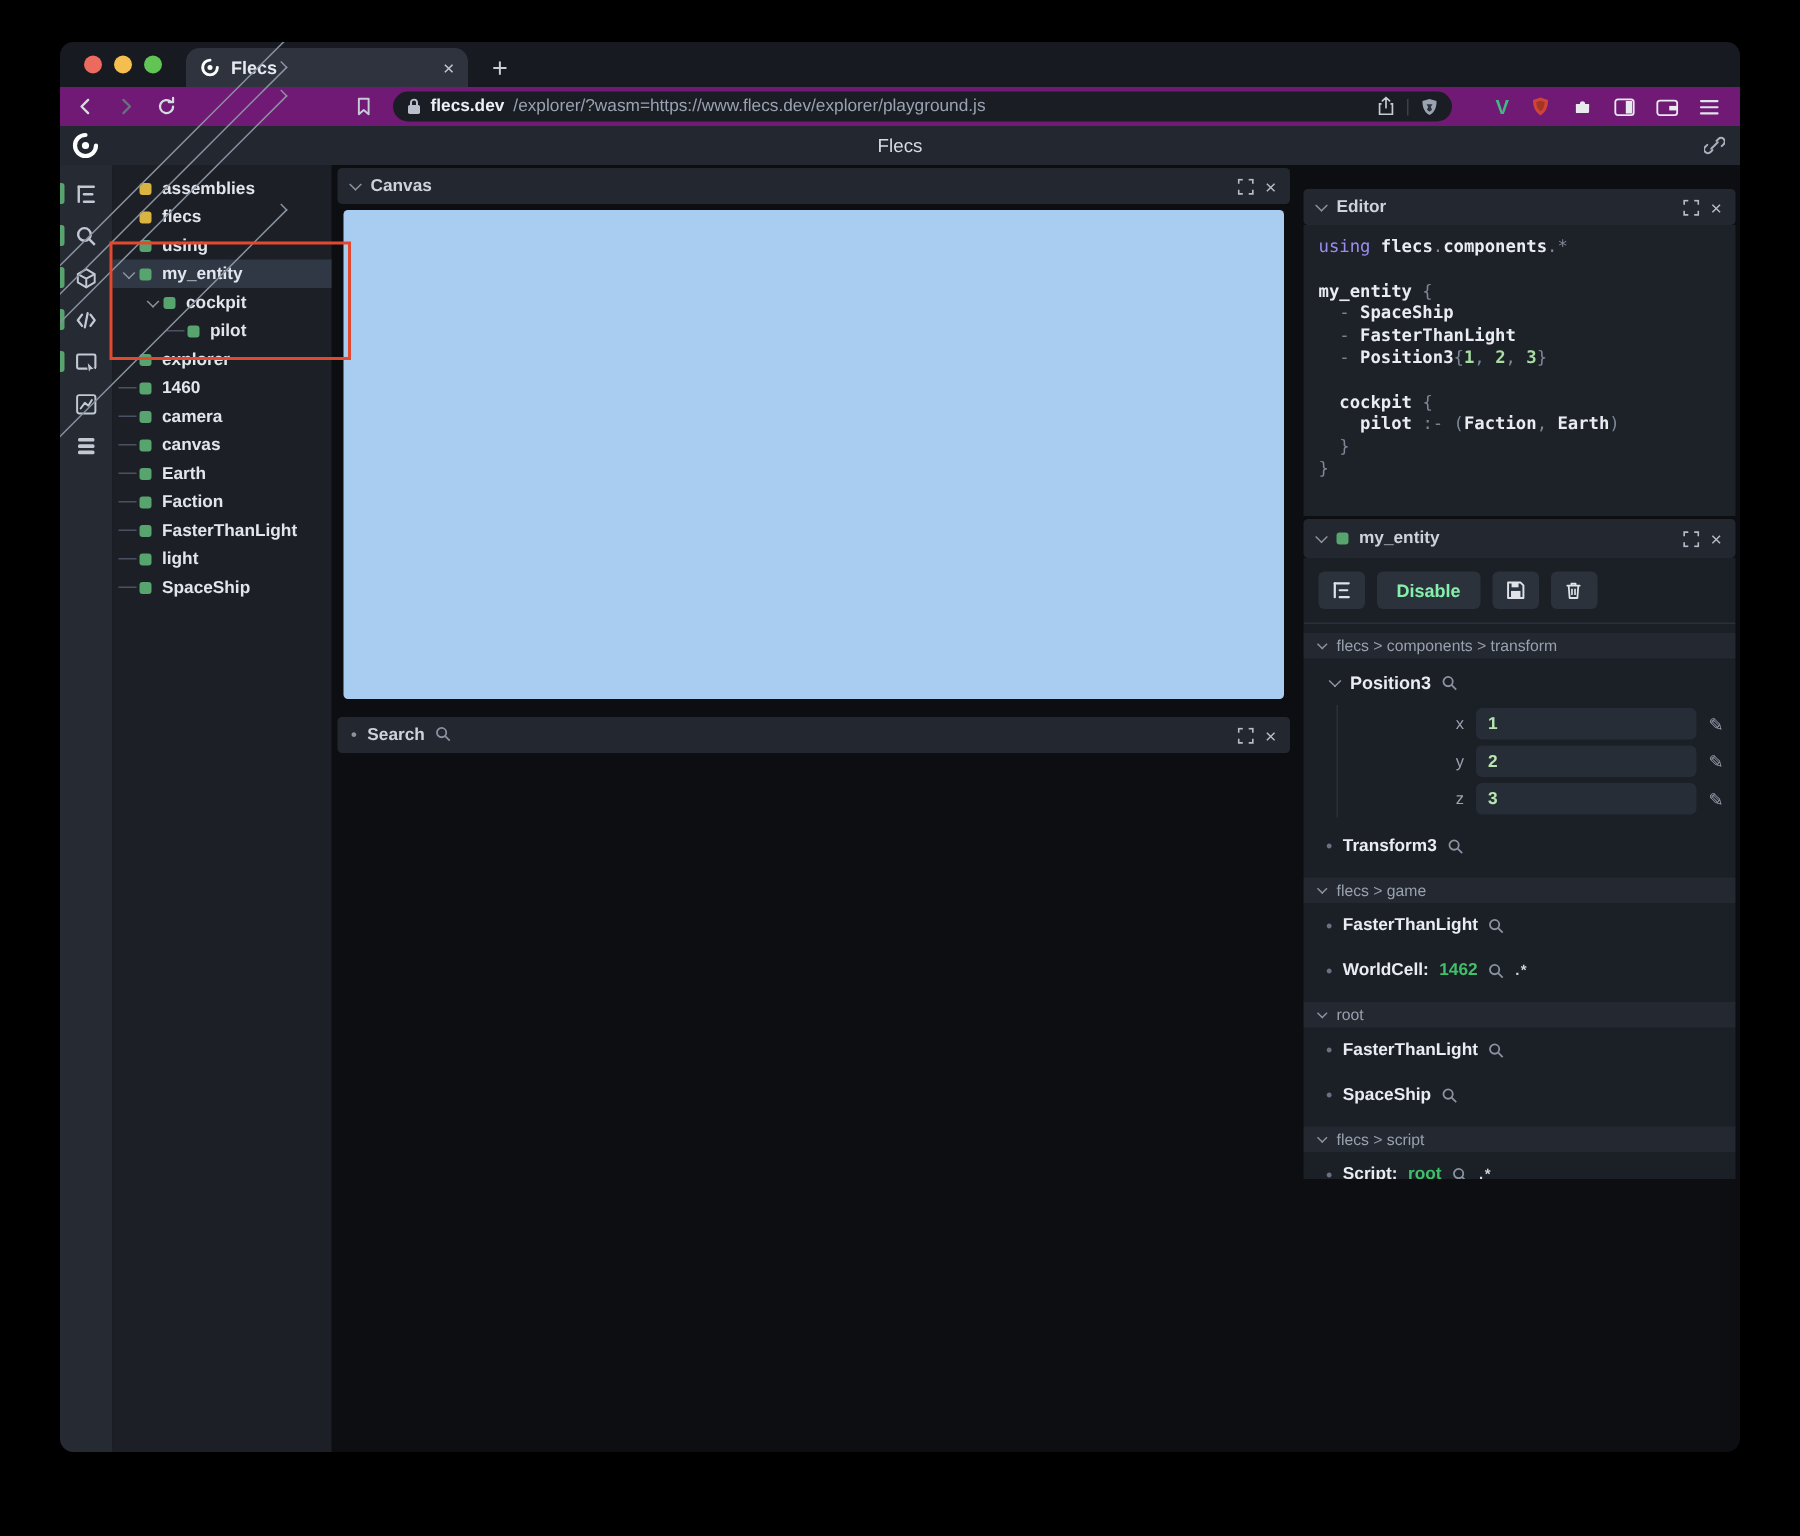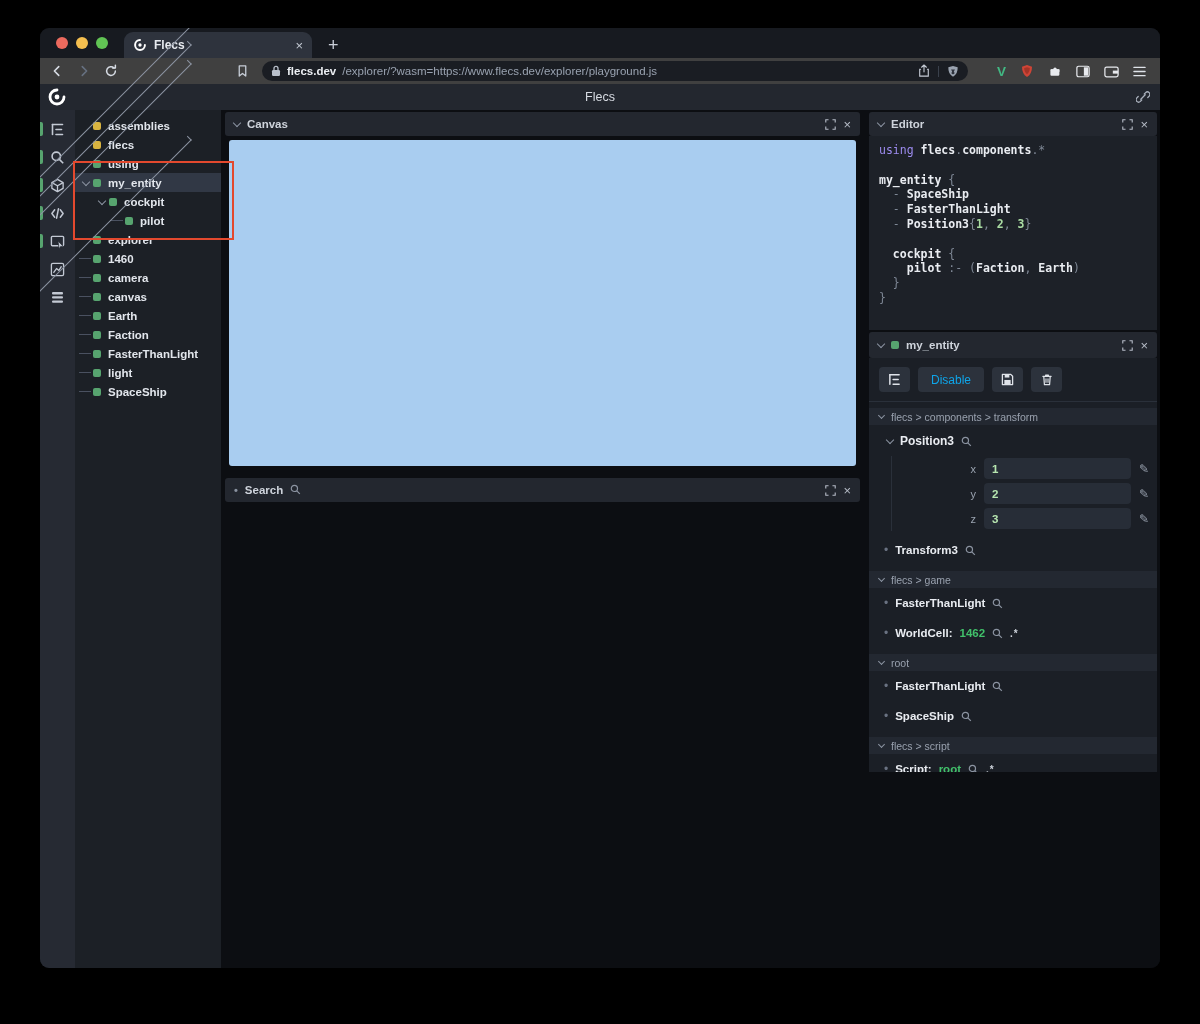--- a/index.html
+++ b/index.html
@@ -13,21 +13,21 @@
   
   .tabbar{height:30px;background:#171a20;display:flex;align-items:flex-end;padding-left:16px;flex:none}
   .lights{display:flex;gap:8px;align-items:center;height:30px;margin-right:16px}
   .light{width:12px;height:12px;border-radius:50%}
   .light.r{background:#ec6a5e}.light.y{background:#f5bf4f}.light.g{background:#61c454}
   .tab{height:26px;width:170px;background:#2e333d;border-radius:9px 9px 0 0;display:flex;
        align-items:center;padding:0 9px;gap:7px;color:#e7eaef;font-size:12px;font-weight:700}
   .tab .close{margin-left:auto;color:#c3c9d3;font-size:13px;font-weight:400;line-height:1}
   .newtab{color:#c9ced8;font-size:18px;font-weight:400;margin:0 0 4px 16px;line-height:1}
 
-  .toolbar{height:26px;background:#404040;display:flex;align-items:center;padding:0 10px;gap:13px;flex:none}
+  .toolbar{height:26px;background:#701a75;display:flex;align-items:center;padding:0 10px;gap:13px;flex:none}
   .navicon{display:flex;align-items:center}
   .tspacer{width:92px}
   .urlbar{flex:1;max-width:694px;height:20px;background:#1a1d23;border-radius:10px;display:flex;
           align-items:center;padding:0 9px;gap:6px;font-size:11.5px;color:#99a2b0;min-width:0}
   .urlhost{color:#eceff3;font-weight:700;white-space:nowrap}
   .urlpath{white-space:nowrap;overflow:hidden;text-overflow:clip}
   .url-right{margin-left:auto;display:flex;align-items:center;gap:8px;flex:none}
   .vdiv{width:1px;height:11px;background:#3a414c}
   .extrow{display:flex;align-items:center;gap:14px;margin-left:16px;margin-right:4px}
   .vue{color:#42b883;font-weight:800;font-size:13.5px}
@@ -69,21 +69,21 @@
   .right{width:288px;flex:none;display:flex;flex-direction:column;margin:0 3px 0 5px}
   .edbody{height:180px;background:#1d2128;padding:7px 10px;flex:none;
           font-family:"DejaVu Sans Mono",monospace;font-size:11.5px;line-height:14.8px;overflow:hidden}
   .line{white-space:pre}
   .kw{color:#9d8cf0}.id{color:#e9ecf1;font-weight:700}.pn{color:#7e8795}.num{color:#a9dba2;font-weight:700}
 
   .insphead{height:26px;margin-top:2px}
   .inspbody{height:414px;background:#1b1f26;flex:none;overflow:hidden;font-size:11.5px}
   .btnrow{display:flex;gap:8px;padding:9px 10px 9px 10px;border-bottom:1px solid #2a303a}
   .btn{height:25px;background:#2c323c;border-radius:4px;display:flex;align-items:center;
-       justify-content:center;color:#0ea5e9;font-size:12px;font-weight:400;padding:0 13px}
+       justify-content:center;color:#86efac;font-size:12px;font-weight:700;padding:0 13px}
   .btn.iconbtn{width:31px;padding:0}
   .sect-head{height:17px;background:#232831;display:flex;align-items:center;gap:7px;
              padding:0 10px;color:#99a1ae;font-size:10.5px;margin-top:6px}
   .exp-row{display:flex;align-items:center;gap:7px;padding:9px 10px 3px 18px;color:#e9ecf1;
            font-weight:700;font-size:12px}
   .fields{margin:5px 8px 4px 22px;border-left:1px solid #2a303a;display:flex;flex-direction:column;gap:4px;padding:2px 0}
   .frow{display:flex;align-items:center;gap:8px;justify-content:flex-end}
   .flabel{color:#9aa3b0;font-size:11px}
   .fbox{width:131px;height:21px;background:#272d37;border-radius:4px;display:flex;align-items:center;
         padding:0 8px;color:#b7e6b0;font-size:11.5px;font-weight:600}
@@ -438,21 +438,21 @@
                 <path d="M13 9.5V13H9.5"></path>
                 <path d="M4.5 13H1V9.5"></path>
               </g>
             </svg>
         </span>
         <span class="ph-x">×</span>
       </div>
     </div>
 
     <div class="right">
-      <div class="phead" style="margin-top:2px">
+      <div class="phead" style="margin-top:16px">
         <span class="chev down"></span>
         <span>Editor</span>
         <span class="ph-sp"></span>
         <span>
           <svg width="11" height="11" viewBox="0 0 14 14">
               <g fill="none" stroke="#b6bcc7" stroke-width="1.4">
                 <path d="M1 4.5V1h3.5"></path>
                 <path d="M9.5 1H13v3.5"></path>
                 <path d="M13 9.5V13H9.5"></path>
                 <path d="M4.5 13H1V9.5"></path>

